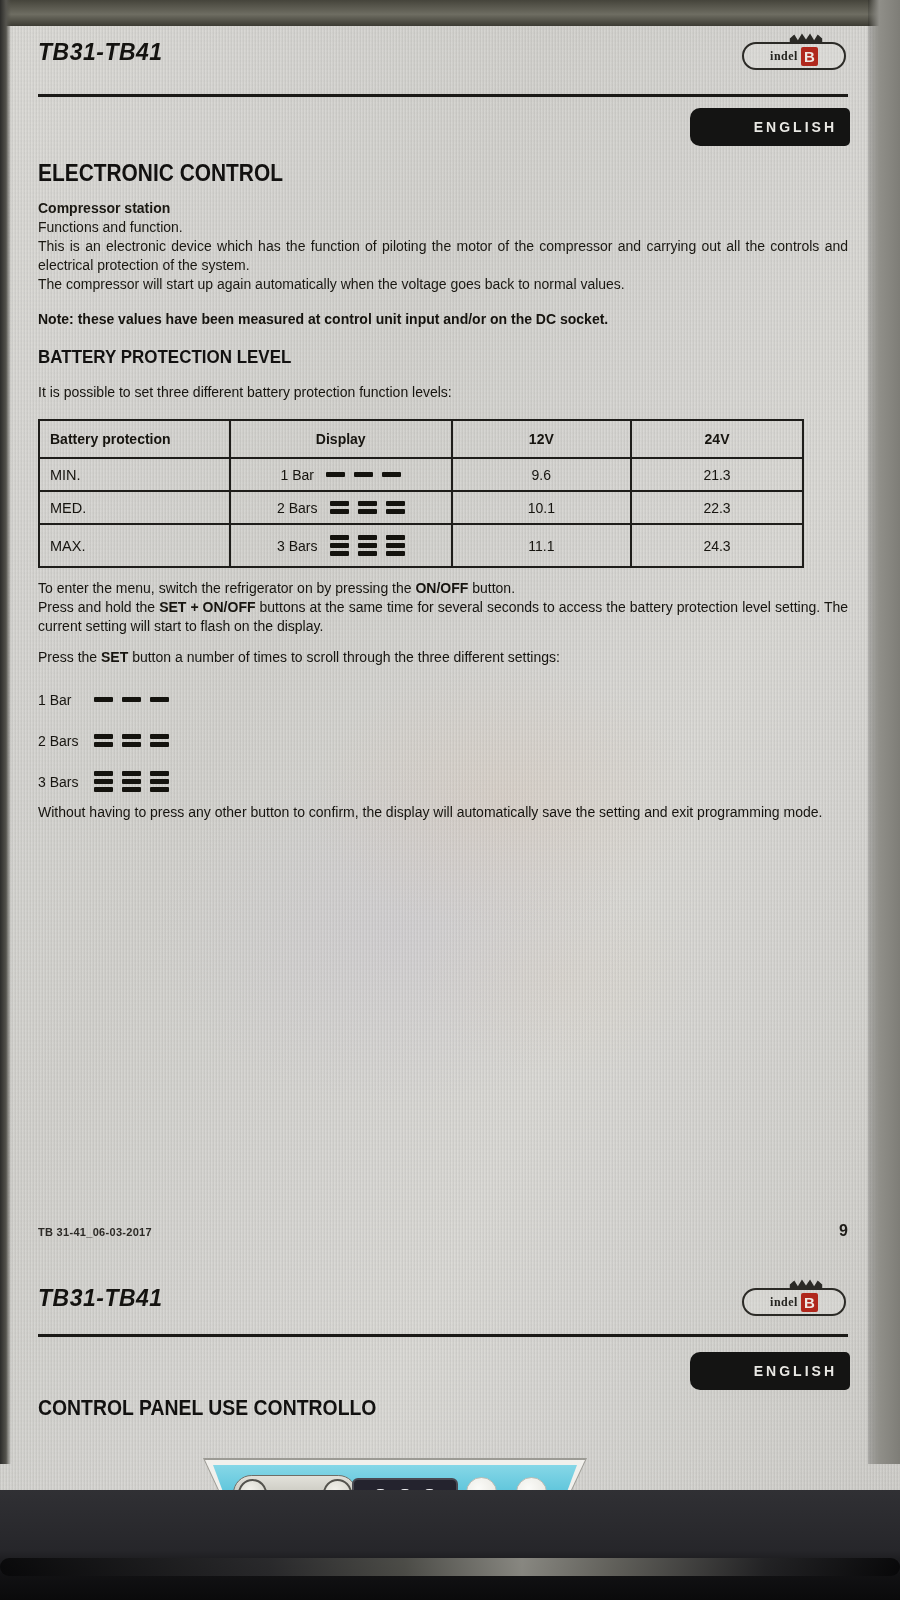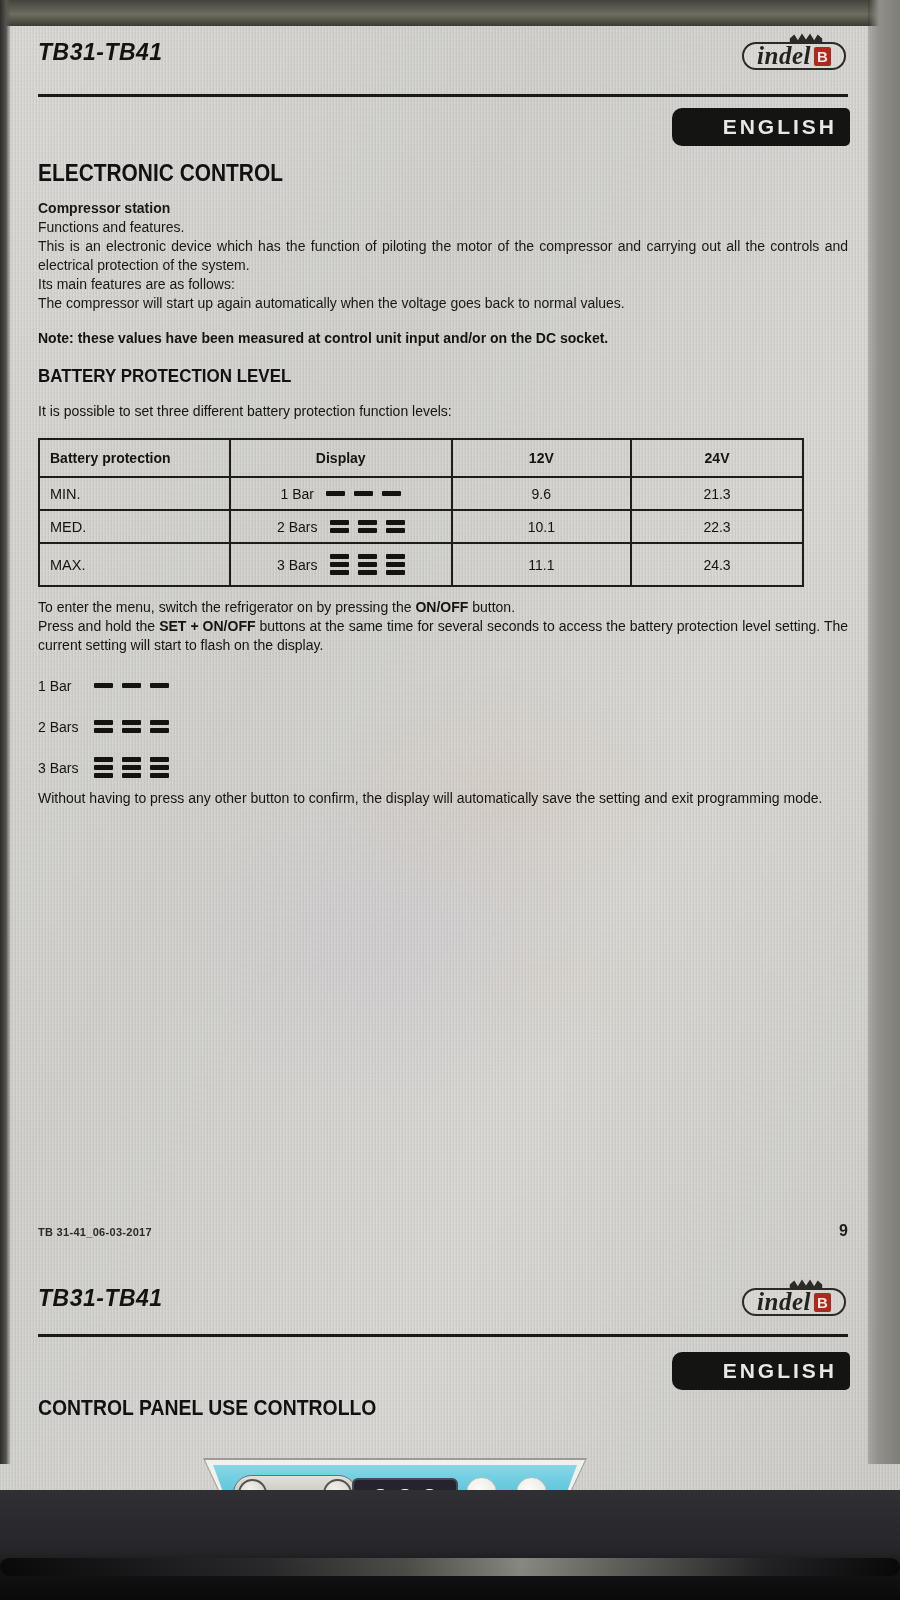--- a/index.html
+++ b/index.html
@@ -51,28 +51,28 @@
   .page2{position:absolute;left:38px;width:810px;top:1254px;color:#16140f;}
 
   .hdr{position:relative;padding-top:12px;height:48px;}
   .model{font-size:23px;font-weight:800;font-style:italic;letter-spacing:.5px;
     transform:scaleY(1.04);transform-origin:left top;display:inline-block;color:#141310;}
   .logo{position:absolute;right:2px;top:10px;width:104px;height:34px;}
   .logo .oval{
     position:absolute;left:0;top:6px;right:0;bottom:0;border:2.5px solid #2b2a26;border-radius:16px;
     display:flex;align-items:center;justify-content:center;padding:0 5px;background:rgba(235,234,230,0.25);
   }
-  .logo .word{font-family:"Liberation Serif", serif;font-style:italic;font-weight:700;font-size:25px;color:#23221e;letter-spacing:.5px;}
+  .logo .word{font-family:"Liberation Serif", serif;font-weight:700;font-size:12px;color:#23221e;letter-spacing:.5px;}
   .logo .bbox{margin-left:3px;width:17px;height:19px;background:#b0281d;color:#efe9e4;font-weight:800;
     font-size:15px;display:flex;align-items:center;justify-content:center;border-radius:2px;}
   .logo .crown{position:absolute;top:-3px;right:22px;width:36px;height:11px;fill:#2b2a26;}
   .rule{height:3px;background:#1b1a17;margin-top:8px;}
   .lang{
-    margin-top:11px;margin-left:auto;margin-right:-2px;width:178px;height:38px;background:#141413;
-    border-radius:10px 5px 5px 10px;color:#e9e8e4;font-weight:800;font-size:21px;letter-spacing:3px;
+    margin-top:11px;margin-left:auto;margin-right:-2px;width:160px;height:38px;background:#141413;
+    border-radius:10px 5px 5px 10px;color:#e9e8e4;font-weight:800;font-size:14px;letter-spacing:3px;
     display:flex;align-items:center;justify-content:flex-end;padding-right:13px;box-sizing:border-box;
   }
   .h1{margin-top:13px;font-size:22px;font-weight:800;display:inline-block;
     transform:scale(0.95,1.08);transform-origin:left top;letter-spacing:0;color:#121110;}
   .body-block{margin-top:14px;font-size:14px;line-height:1.36;text-align:justify;color:#1a1812;}
   .body-block p{margin:0;}
   .bold{font-weight:700;}
   .note{margin-top:17px;font-size:14px;font-weight:700;color:#15130e;}
   .h2{margin-top:19px;font-size:17.5px;font-weight:800;display:inline-block;
     transform:scale(0.97,1.08);transform-origin:left top;color:#121110;}
@@ -155,23 +155,22 @@
     </div>
 
     <div class="rule"></div>
 
     <div class="lang">ENGLISH</div>
 
     <div><span class="h1">ELECTRONIC CONTROL</span></div>
 
     <div class="body-block">
       <p class="bold">Compressor station</p>
-      <p>Functions and features.</p>
+      <p>Functions and function.</p>
       <p>This is an electronic device which has the function of piloting the motor of the compressor and carrying out all the controls and electrical protection of the system.</p>
-      <p>Its main features are as follows:</p>
       <p>The compressor will start up again automatically when the voltage goes back to normal values.</p>
     </div>
 
     <div class="note">Note: these values have been measured at control unit input and/or on the DC socket.</div>
 
     <div><span class="h2">BATTERY PROTECTION LEVEL</span></div>
 
     <div class="intro">It is possible to set three different battery protection function levels:</div>
 
     <table class="bat">
@@ -257,20 +256,21 @@
           <td>24.3</td>
         </tr>
       </tbody>
     </table>
 
     <div class="menu-block">
       <p><span>To enter the menu, switch the refrigerator on by pressing the </span><span class="bold">ON/OFF</span><span> button.</span></p>
       <p><span>Press and hold the </span><span class="bold">SET + ON/OFF</span><span> buttons at the same time for several seconds to access the battery protection level setting. The current setting will start to flash on the display.</span></p>
     </div>
 
+    <p class="press"><span>Press the </span><span class="bold">SET</span><span> button a number of times to scroll through the three different settings:</span></p>
 
     <div class="legend">
       <div class="legend-row">
         <span class="lab">1 Bar</span>
         <span class="bars">
             <span class="bar-col">
               <span class="bar-seg"></span>
             </span>
             <span class="bar-col">
               <span class="bar-seg"></span>

